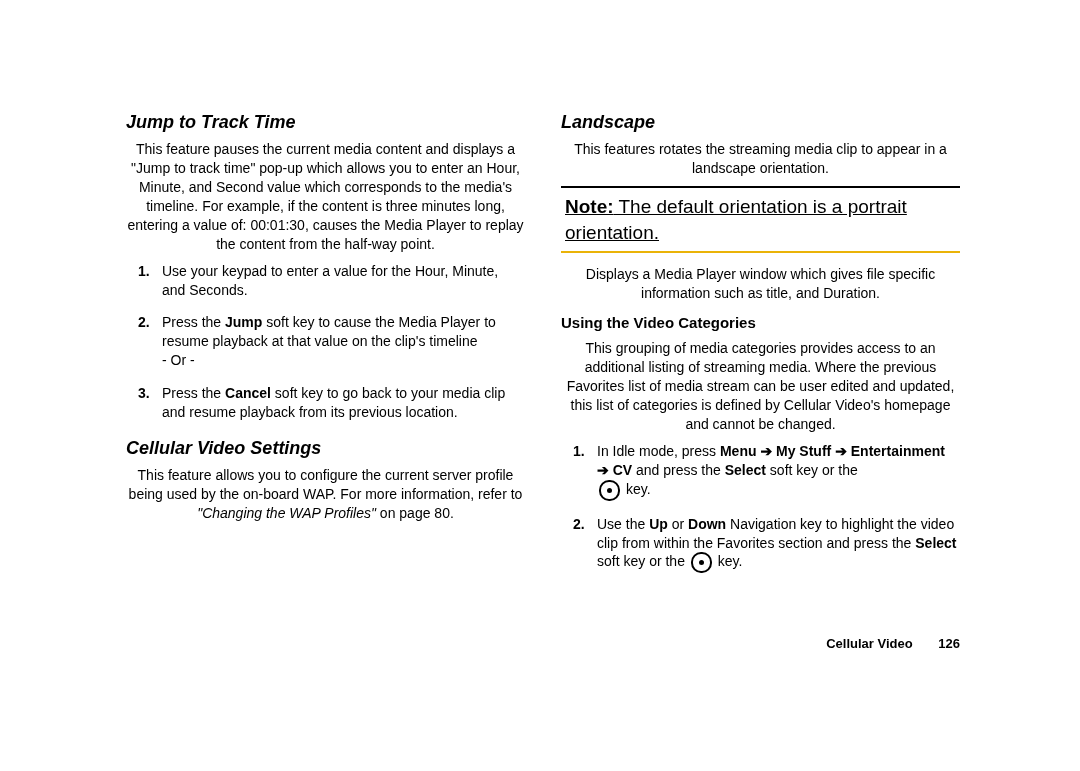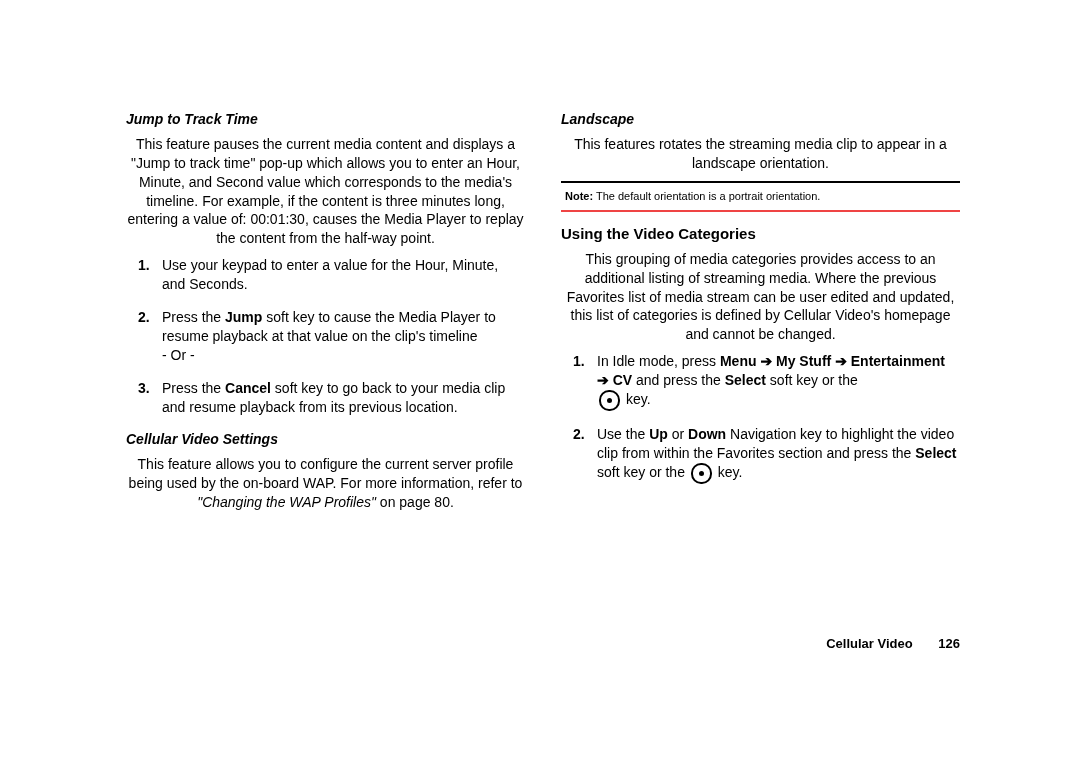--- a/index.html
+++ b/index.html
@@ -18,21 +18,21 @@
     gap: 36px;
   }
   .col {
     flex: 1;
     font-size: 14px;
     line-height: 1.35;
   }
   .h-sub {
     font-weight: bold;
     font-style: italic;
-    font-size: 14px;
+    font-size: 18px;
     margin: 0 0 6px 0;
   }
   .h-main {
     font-weight: bold;
     font-size: 15px;
     margin: 10px 0 6px 0;
   }
   p {
     margin: 0 0 8px 0;
     text-align: center;
@@ -50,24 +50,25 @@
   .li .num {
     font-weight: bold;
     width: 24px;
     flex-shrink: 0;
   }
   .li .body {
     flex: 1;
   }
   .note-box {
     border-top: 2px solid #000;
-    border-bottom: 2px solid #ef4444;
+    border-bottom: 2px solid #eab308;
     padding: 6px 4px;
     margin: 6px 0 12px 0;
-    font-size: 11px;
+    font-size: 19px;
+    text-decoration: underline;
   }
   .note-box .nb-label {
     font-weight: bold;
   }
   .b { font-weight: bold; }
   .i { font-style: italic; }
   .arrow {
     font-weight: bold;
   }
   .key-icon {
@@ -137,20 +138,21 @@
   </div>
 
   <div class="col">
     <div class="h-sub">Landscape</div>
     <p>This features rotates the streaming media clip to appear in a landscape orientation.</p>
 
     <div class="note-box">
       <span class="nb-label">Note:</span><span> The default orientation is a portrait orientation.</span>
     </div>
 
+    <p>Displays a Media Player window which gives file specific information such as title, and Duration.</p>
 
     <div class="h-main">Using the Video Categories</div>
     <p>This grouping of media categories provides access to an additional listing of streaming media. Where the previous Favorites list of media stream can be user edited and updated, this list of categories is defined by Cellular Video's homepage and cannot be changed.</p>
 
 
     <div class="ol">
       <div class="li">
         <div class="num">1.</div>
         <div class="body">
           <span>In Idle mode, press </span><span class="b">Menu</span><span class="arrow"> ➔ </span><span class="b">My Stuff</span><span class="arrow"> ➔ </span><span class="b">Entertainment</span><span class="arrow"> ➔ </span><span class="b">CV</span><span> and press the </span><span class="b">Select</span><span> soft key or the</span>

